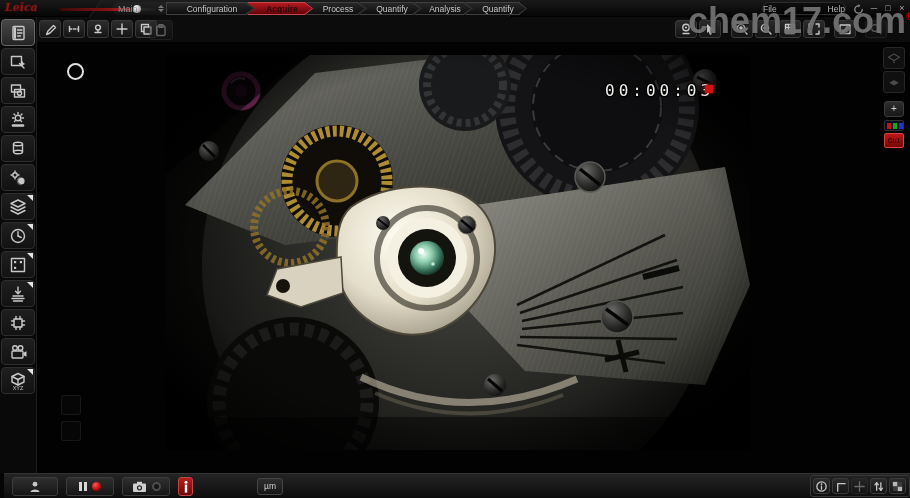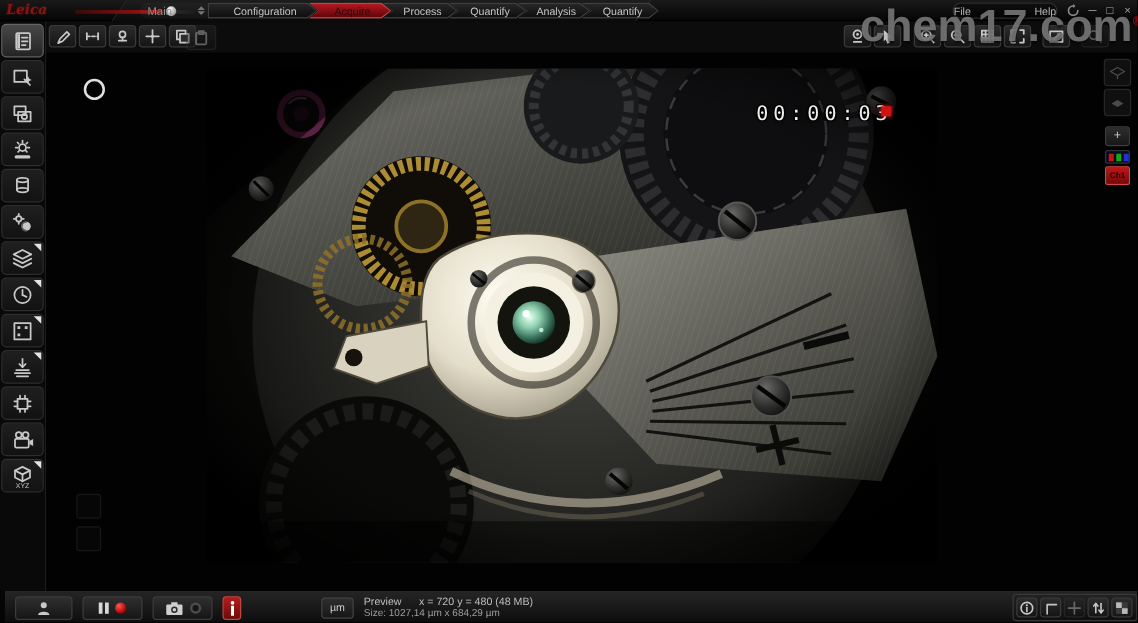--- a/index.html
+++ b/index.html
@@ -33,21 +33,21 @@
   .tab-shell{position:absolute;inset:0;background:#404040;
     clip-path:polygon(0 0,calc(100% - 8px) 0,100% 50%,calc(100% - 8px) 100%,0 100%,8px 50%);}
   .tab:first-child .tab-shell{clip-path:polygon(0 0,calc(100% - 8px) 0,100% 50%,calc(100% - 8px) 100%,0 100%);}
   .tab-face{position:absolute;inset:1px;background:linear-gradient(#272727,#0e0e0e);
     clip-path:polygon(0 0,calc(100% - 7.5px) 0,100% 50%,calc(100% - 7.5px) 100%,0 100%,7.5px 50%);}
   .tab:first-child .tab-face{clip-path:polygon(0 0,calc(100% - 7.5px) 0,100% 50%,calc(100% - 7.5px) 100%,0 100%);}
   .tab-label{position:relative;display:flex;height:100%;align-items:center;justify-content:center;
     font-size:8.5px;color:#c6c6c6;padding:0 9px 0 13px;white-space:nowrap;}
   .tab.active .tab-shell{background:#c2474c;}
   .tab.active .tab-face{background:linear-gradient(#b3191f,#610409);}
-  .tab.active .tab-label{color:#2f070a;font-weight:normal;}
+  .tab.active .tab-label{color:#2f070a;font-weight:bold;}
 
   .menubox{position:absolute;left:762px;top:2px;width:84px;height:13px;border:1px solid #2d2d2d;
     border-radius:7px;display:flex;align-items:center;justify-content:space-between;background:rgba(0,0,0,.35);}
   .menu-item{font-size:8.5px;color:#b5b5b5;}
   .sync-btn{position:absolute;left:852px;top:2px;width:13px;height:13px;}
   .winctl{position:absolute;right:3px;top:1px;display:flex;gap:4px;}
   .winctl span{font-size:9px;color:#a8a8a8;width:10px;text-align:center;line-height:14px;}
 
   
   .toolbar{position:absolute;top:17px;left:37px;right:0;height:26px;background:#0c0c0c;border-bottom:1px solid #000;}
@@ -627,24 +627,20 @@
       </div>
       <div class="info-btn">
         <svg width="8" height="14" viewBox="0 0 8 14">
             <circle cx="4" cy="2.2" r="1.5" fill="#fff"></circle>
             <rect x="2.8" y="4.6" width="2.4" height="8" fill="#fff"></rect>
           </svg>
       </div>
     </div>
 
     <div class="um-btn">µm</div>
-    <div class="sb-center">
-      <div class="l1"><span class="plabel">Preview</span><span>x = 720 y = 480  (48 MB)</span></div>
-      <div class="l2">Size: 1027,14 µm x 684,29 µm</div>
-    </div>
 
 
     <div class="sb-btns">
       <div class="tbtn">
         <svg class="icn" width="13" height="13" viewBox="0 0 14 14">
             <circle cx="7" cy="7" r="5"></circle>
             <circle class="fl" cx="7" cy="4.5" r=".9"></circle>
             <line x1="7" y1="6.5" x2="7" y2="10"></line>
           </svg>
       </div>

